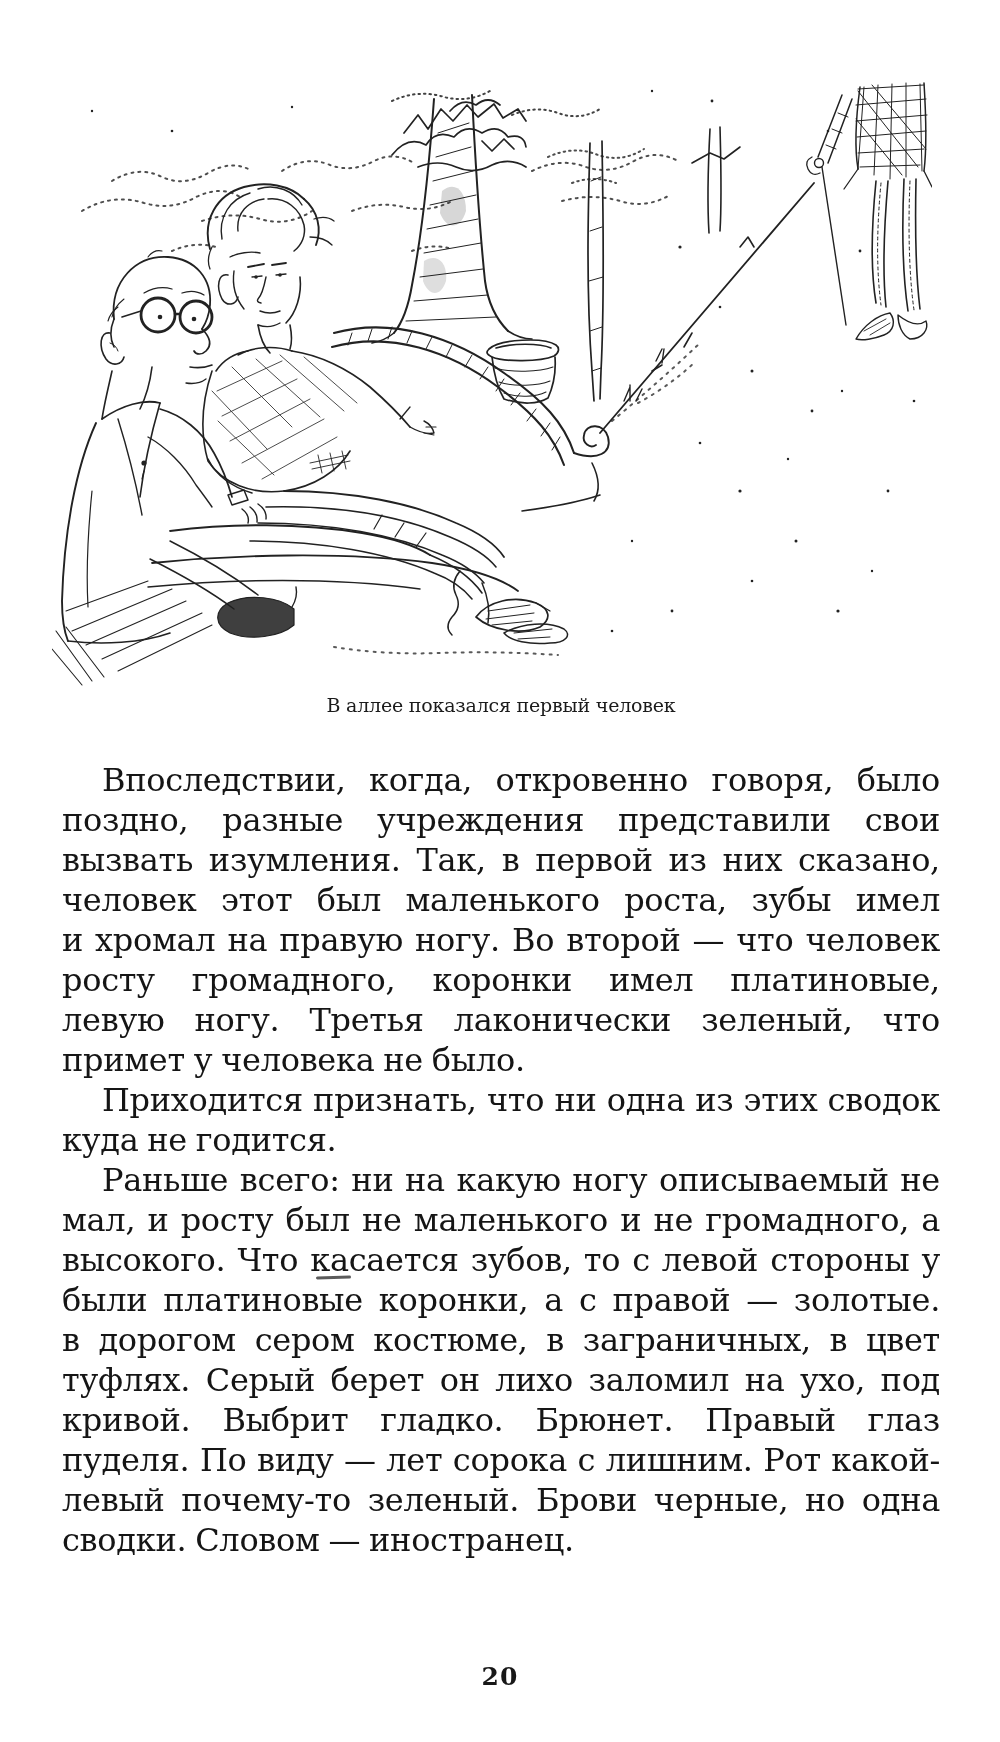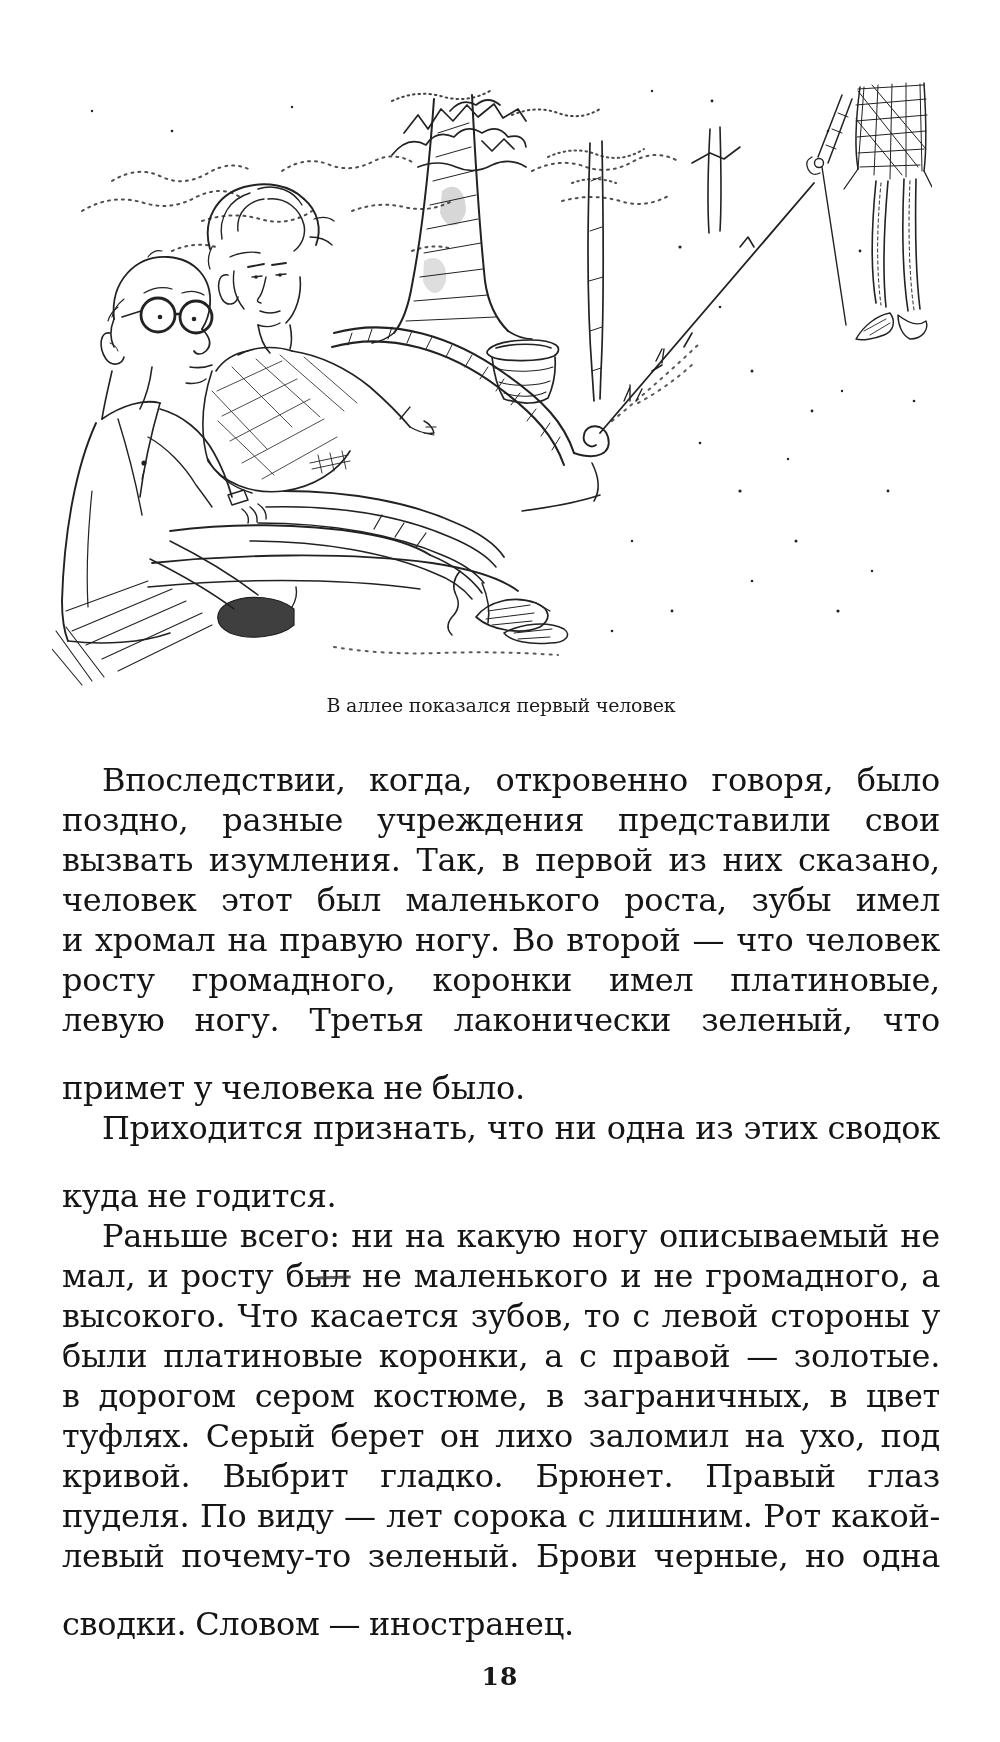--- a/index.html
+++ b/index.html
@@ -24,21 +24,21 @@
     position:absolute;left:62px;top:760px;width:878px;
     font-size:32px;line-height:40px;
     letter-spacing:-0.3px;word-spacing:-1px;
     color:#151515;
   }
   .bline{
     height:40px;overflow:hidden;
     text-align:justify;text-align-last:justify;
     white-space:normal;
   }
-  .bline.pend{text-align-last:left;margin-top:28px;}
+  .bline.pend{text-align-last:left;}
   .bline.indent{padding-left:40px;}
   .pencil-mark{
     position:absolute;left:316px;top:1276px;width:35px;height:3px;
     background:#323232;border-radius:2px;transform:rotate(-1.5deg);opacity:.8;
   }
   .page-number{
     position:absolute;left:0;top:1662px;width:100%;
     text-align:center;font-size:25px;font-weight:bold;color:#181818;
     letter-spacing:1px;
   }
@@ -391,15 +391,15 @@
       <div class="bline">в дорогом сером костюме, в заграничных, в цвет костюма,</div>
       <div class="bline">туфлях. Серый берет он лихо заломил на ухо, под мыш-</div>
       <div class="bline">кривой. Выбрит гладко. Брюнет. Правый глаз черный,</div>
       <div class="bline">пуделя. По виду — лет сорока с лишним. Рот какой-то</div>
       <div class="bline">левый почему-то зеленый. Брови черные, но одна выше</div>
       <div class="bline pend">сводки. Словом — иностранец.</div>
     </div>
 
   <div class="pencil-mark"></div>
 
-  <div class="page-number">18</div>
+  <div class="page-number">20</div>
 
 </div>
 
 </body></html>

